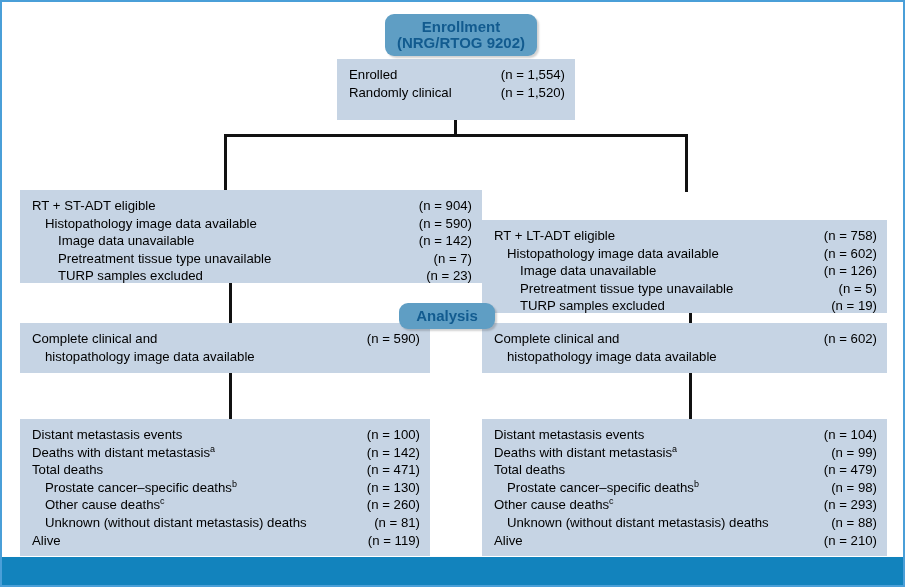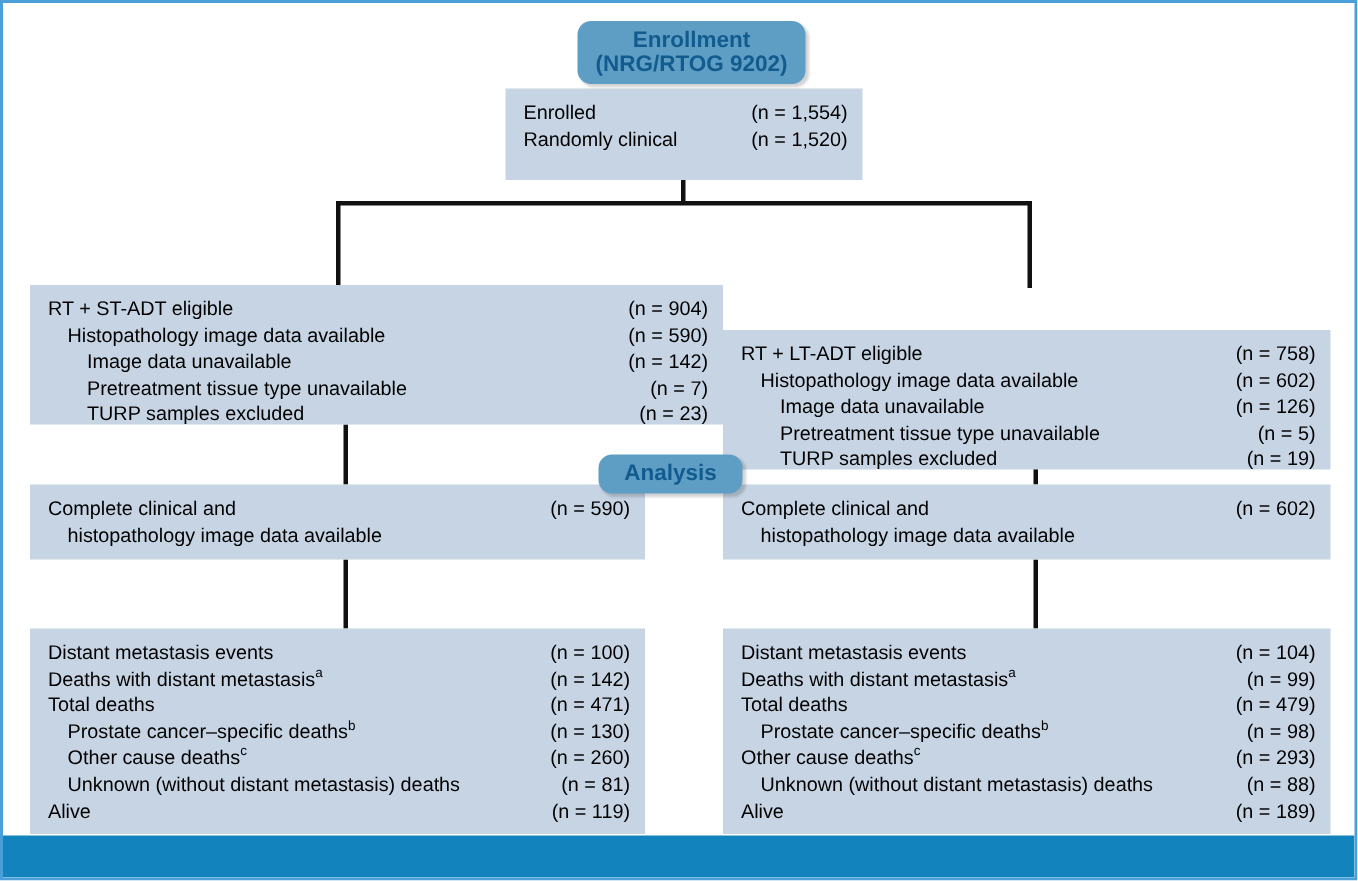--- a/index.html
+++ b/index.html
@@ -165,18 +165,18 @@
       <div class="row ind0"><span class="lbl">Alive</span><span class="num">(n = 119)</span></div>
     </div>
 
   <div class="box" style="left:480px; top:417px; width:405px; height:137px;">
       <div class="row ind0"><span class="lbl">Distant metastasis events</span><span class="num">(n = 104)</span></div>
       <div class="row ind0"><span class="lbl">Deaths with distant metastasis<sup>a</sup></span><span class="num">(n = 99)</span></div>
       <div class="row ind0"><span class="lbl">Total deaths</span><span class="num">(n = 479)</span></div>
       <div class="row ind1"><span class="lbl">Prostate cancer–specific deaths<sup>b</sup></span><span class="num">(n = 98)</span></div>
       <div class="row ind0"><span class="lbl">Other cause deaths<sup>c</sup></span><span class="num">(n = 293)</span></div>
       <div class="row ind1"><span class="lbl">Unknown (without distant metastasis) deaths</span><span class="num">(n = 88)</span></div>
-      <div class="row ind0"><span class="lbl">Alive</span><span class="num">(n = 189)</span></div>
+      <div class="row ind0"><span class="lbl">Alive</span><span class="num">(n = 210)</span></div>
     </div>
 
   <div class="footer-bar"></div>
 
 </div>
 
 </body></html>

